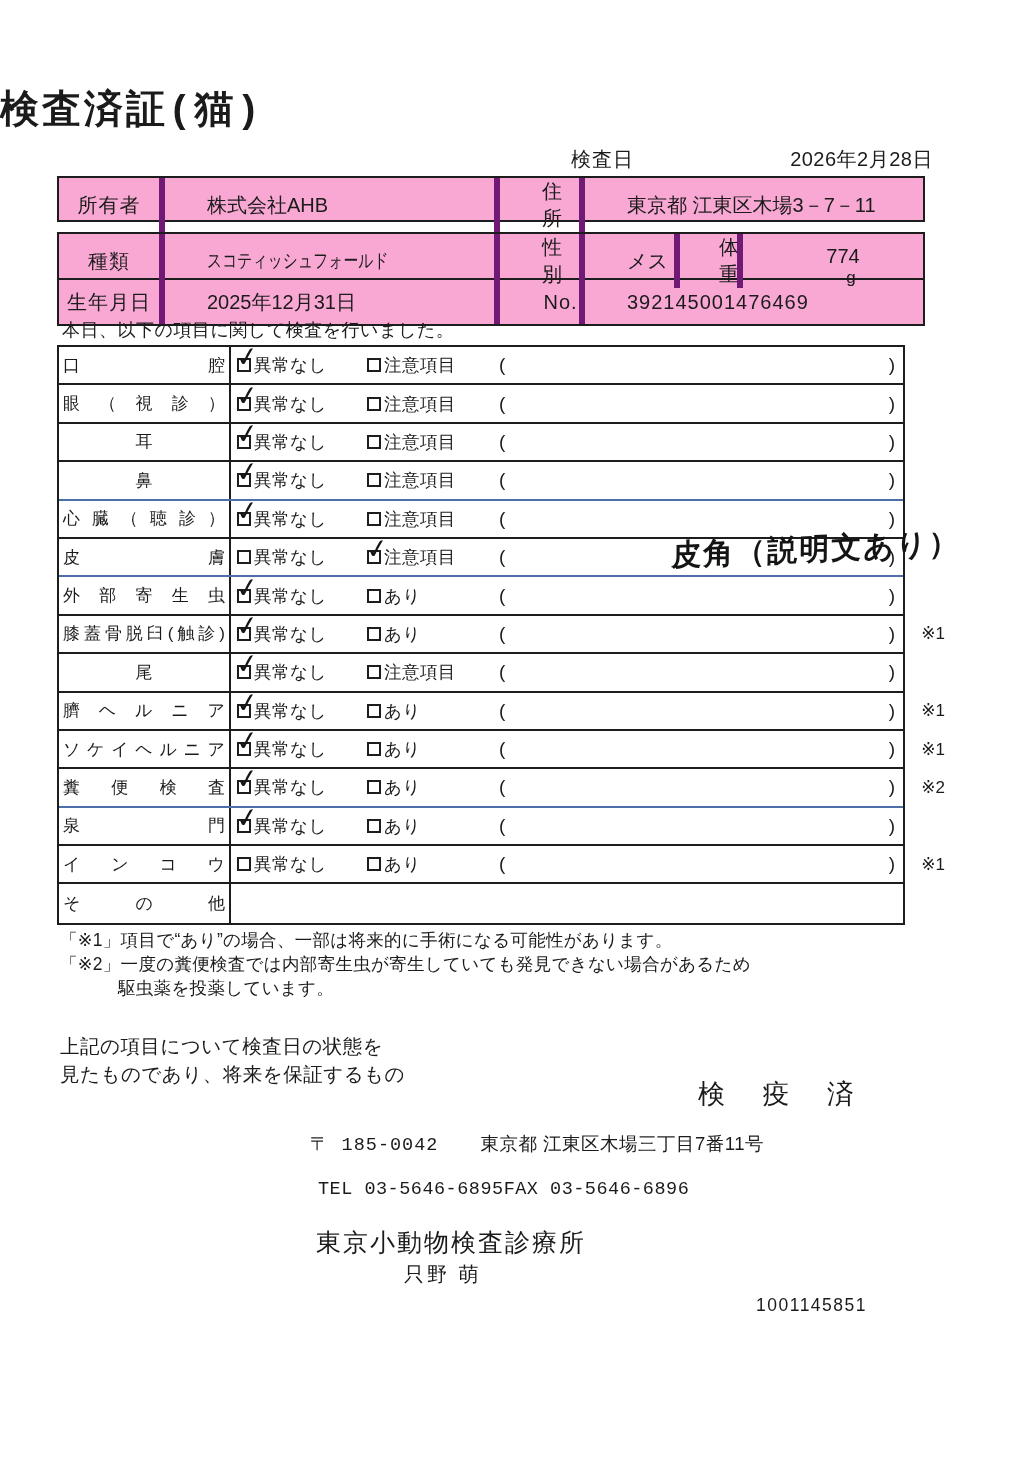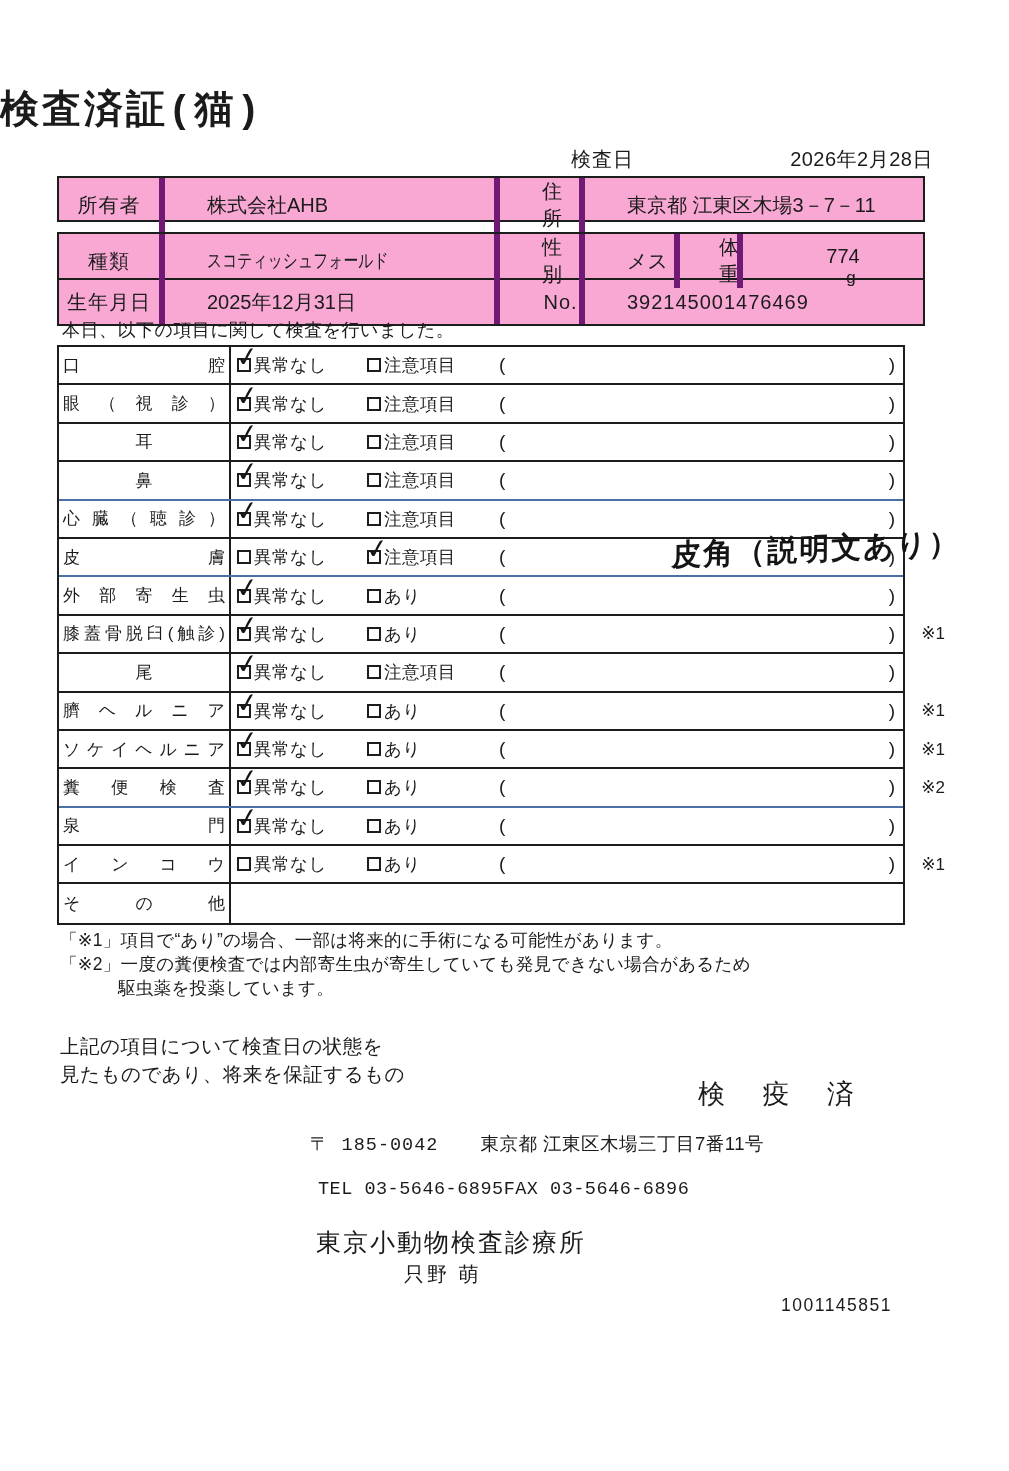--- a/index.html
+++ b/index.html
@@ -64,21 +64,21 @@
   .disclaimer{left:60px;top:1032px;font-size:19.5px;font-weight:500;line-height:28px;letter-spacing:.5px;}
   .stamp{left:698px;top:1076px;font-size:27px;font-weight:500;letter-spacing:15px;text-align:right;}
   .addr-line{top:1131px;left:310px;font-size:18.5px;font-weight:500;display:flex;}
   .postal{font-family:"Liberation Mono","DejaVu Sans Mono",monospace;letter-spacing:1px;}
   .addr{margin-left:42px;letter-spacing:.5px;}
   .tel-line{top:1179px;left:318px;font-size:18.5px;font-family:"Liberation Mono","DejaVu Sans Mono",monospace;
     display:flex;letter-spacing:.5px;}
   .fax{}
   .clinic-name{left:316px;top:1226px;font-size:25px;font-weight:500;letter-spacing:2px;}
   .vet-name{left:404px;top:1261px;font-size:20px;font-weight:500;letter-spacing:3px;}
-  .serial{left:756px;top:1295px;font-size:17.5px;letter-spacing:1.5px;margin-left:25px;}
+  .serial{left:756px;top:1295px;font-size:17.5px;letter-spacing:1.5px;}
 </style>
 </head>
 <body>
 
 <div class="abs doc-title">検査済証(猫)</div>
 
 <div class="abs exam-date-label">検査日</div>
 <div class="abs exam-date-value">2026年2月28日</div>
 
 <div class="abs info-table t-owner">

